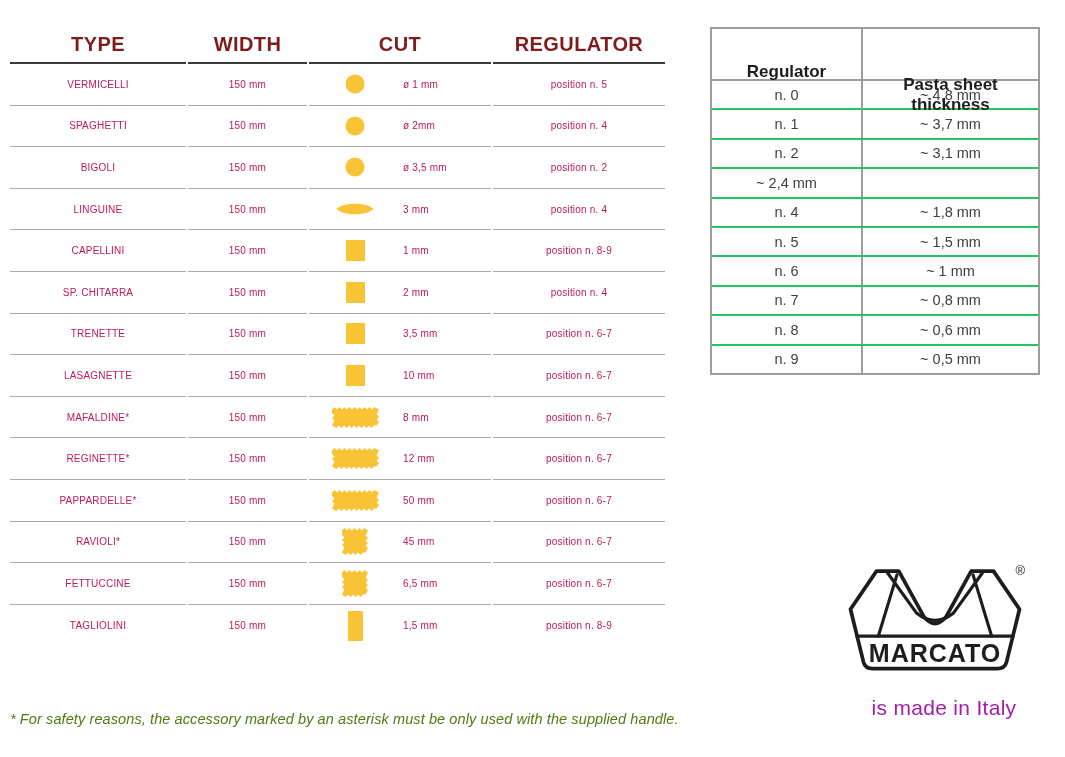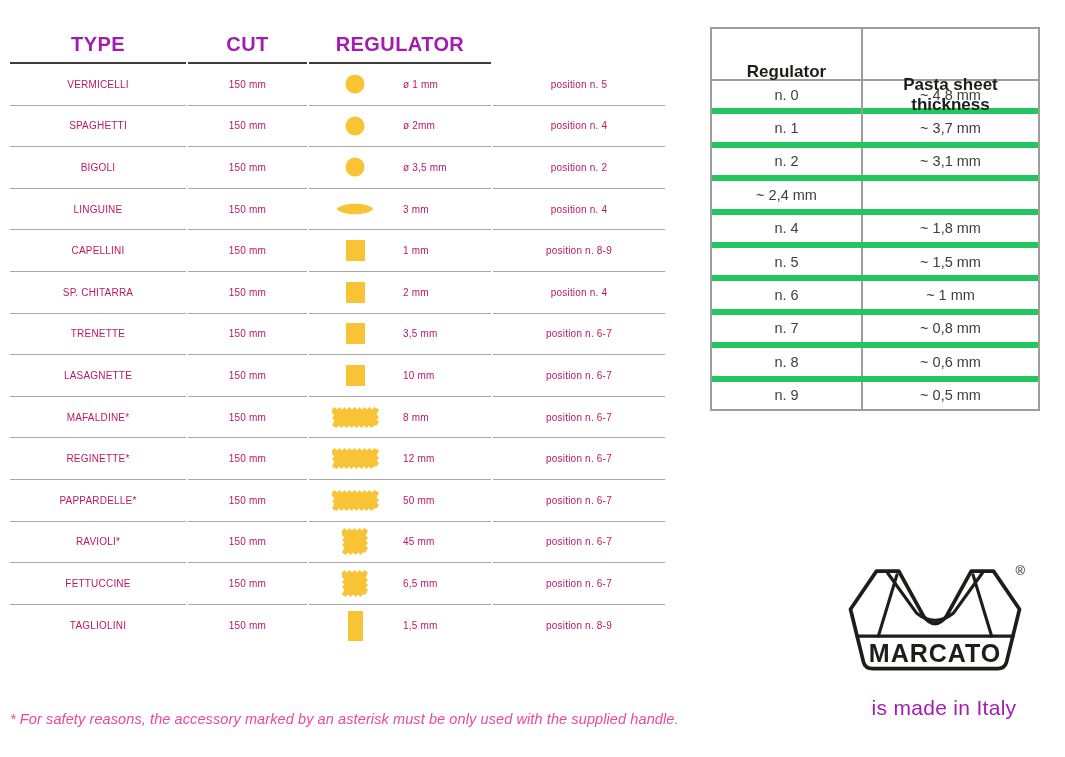--- a/index.html
+++ b/index.html
@@ -5,21 +5,21 @@
   html,body{margin:0;padding:0;}
   body{
     width:1065px;height:757px;position:relative;background:#ffffff;
     font-family:"Liberation Sans", sans-serif;overflow:hidden;
   }
   
   .main-table{position:absolute;left:10px;top:26px;width:655px;}
   .mt-header,.mt-row{display:grid;grid-template-columns:176px 119px 182px 172px;column-gap:2px;}
   .mt-header-cell{
     height:36px;display:flex;align-items:center;justify-content:center;
-    font-weight:700;font-size:20px;letter-spacing:.4px;color:#a21caf;
+    font-weight:700;font-size:20px;letter-spacing:.4px;color:#7f1d1d;
     border-bottom:2.5px solid #3c3c3c;
   }
   .mt-row{height:41.6px;}
   .mt-cell{
     display:flex;align-items:center;justify-content:center;
     font-size:10px;color:#be185d;letter-spacing:.2px;
     border-bottom:1.5px solid #a9a9a9;
   }
   .mt-row:last-child .mt-cell{border-bottom:none;}
   .mt-cell.cut{justify-content:flex-start;padding-left:22px;gap:20px;}
@@ -31,44 +31,45 @@
     border:2px solid #9d9d9c;
   }
   .rt-header,.rt-row{display:grid;grid-template-columns:151px 1fr;}
   .rt-header{height:50px;border-bottom:2px solid #9d9d9c;}
   .rt-header-cell{
     display:flex;align-items:center;justify-content:center;text-align:center;
     font-weight:700;font-size:17px;color:#1d1d1b;line-height:1.15;
   }
   .rt-header-cell:first-child,.rt-cell:first-child{border-right:2px solid #9d9d9c;}
   .rt-header-cell:last-child span{width:130px;margin-top:46px;}
-  .rt-row{height:27.4px;border-bottom:6px solid #22c55e;}
+  .rt-row{height:27.4px;border-bottom:2px solid #22c55e;}
   .rt-row:last-child{border-bottom:none;}
   .rt-cell{
     display:flex;align-items:center;justify-content:center;
     font-size:14.5px;color:#3f3e3d;
   }
   
   .footnote{
     position:absolute;left:10px;top:711px;width:700px;
-    font-style:italic;font-size:14.5px;color:#ec4899;letter-spacing:.1px;
+    font-style:italic;font-size:14.5px;color:#4d7c0f;letter-spacing:.1px;
   }
   
   .logo-box{position:absolute;left:843px;top:560px;width:184px;height:130px;}
   .tagline{
     position:absolute;left:854px;top:696px;width:180px;text-align:center;
     font-size:21px;color:#a21caf;letter-spacing:.3px;
   }
 </style>
 </head>
 <body>
 
 <div class="main-table">
   <div class="mt-header">
     <div class="mt-header-cell">TYPE</div>
+    <div class="mt-header-cell">WIDTH</div>
     <div class="mt-header-cell">CUT</div>
     <div class="mt-header-cell">REGULATOR</div>
   </div>
   <div id="mt-body">
       <div class="mt-row">
         <div class="mt-cell">VERMICELLI</div>
         <div class="mt-cell">150 mm</div>
         <div class="mt-cell cut">
           <span class="icon-wrap">
             <svg width="20" height="20" viewBox="0 0 20 20">

